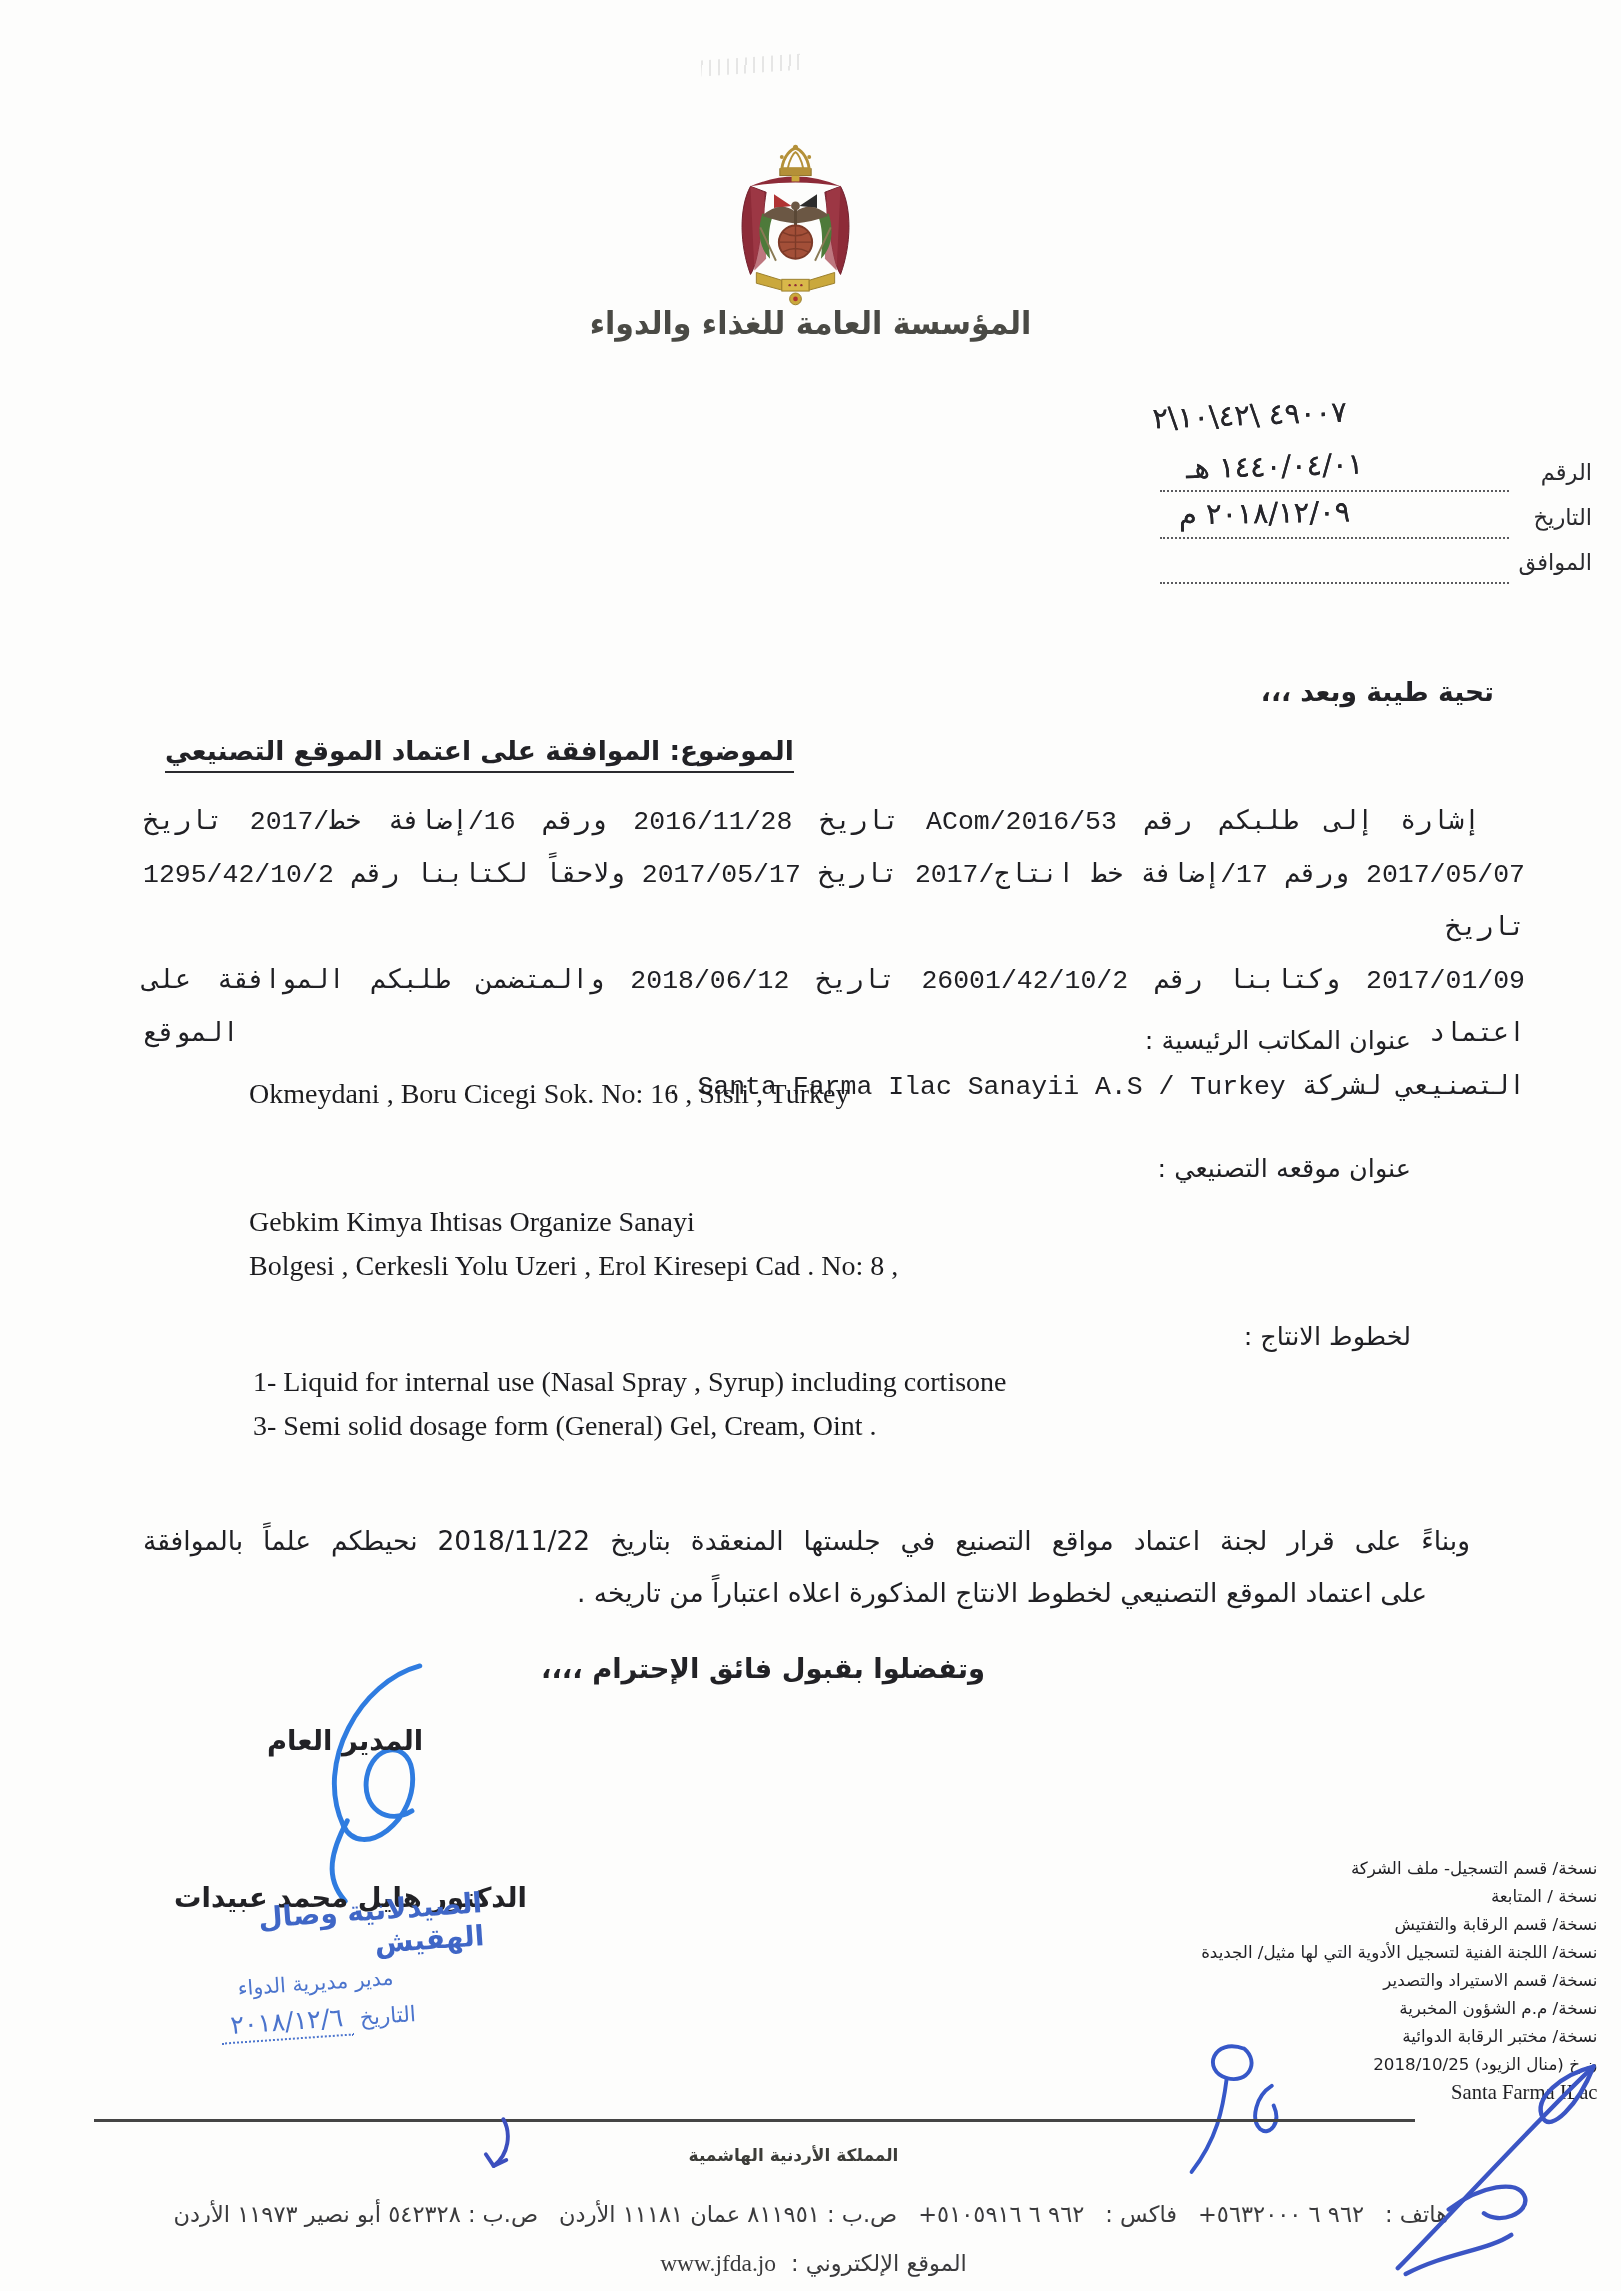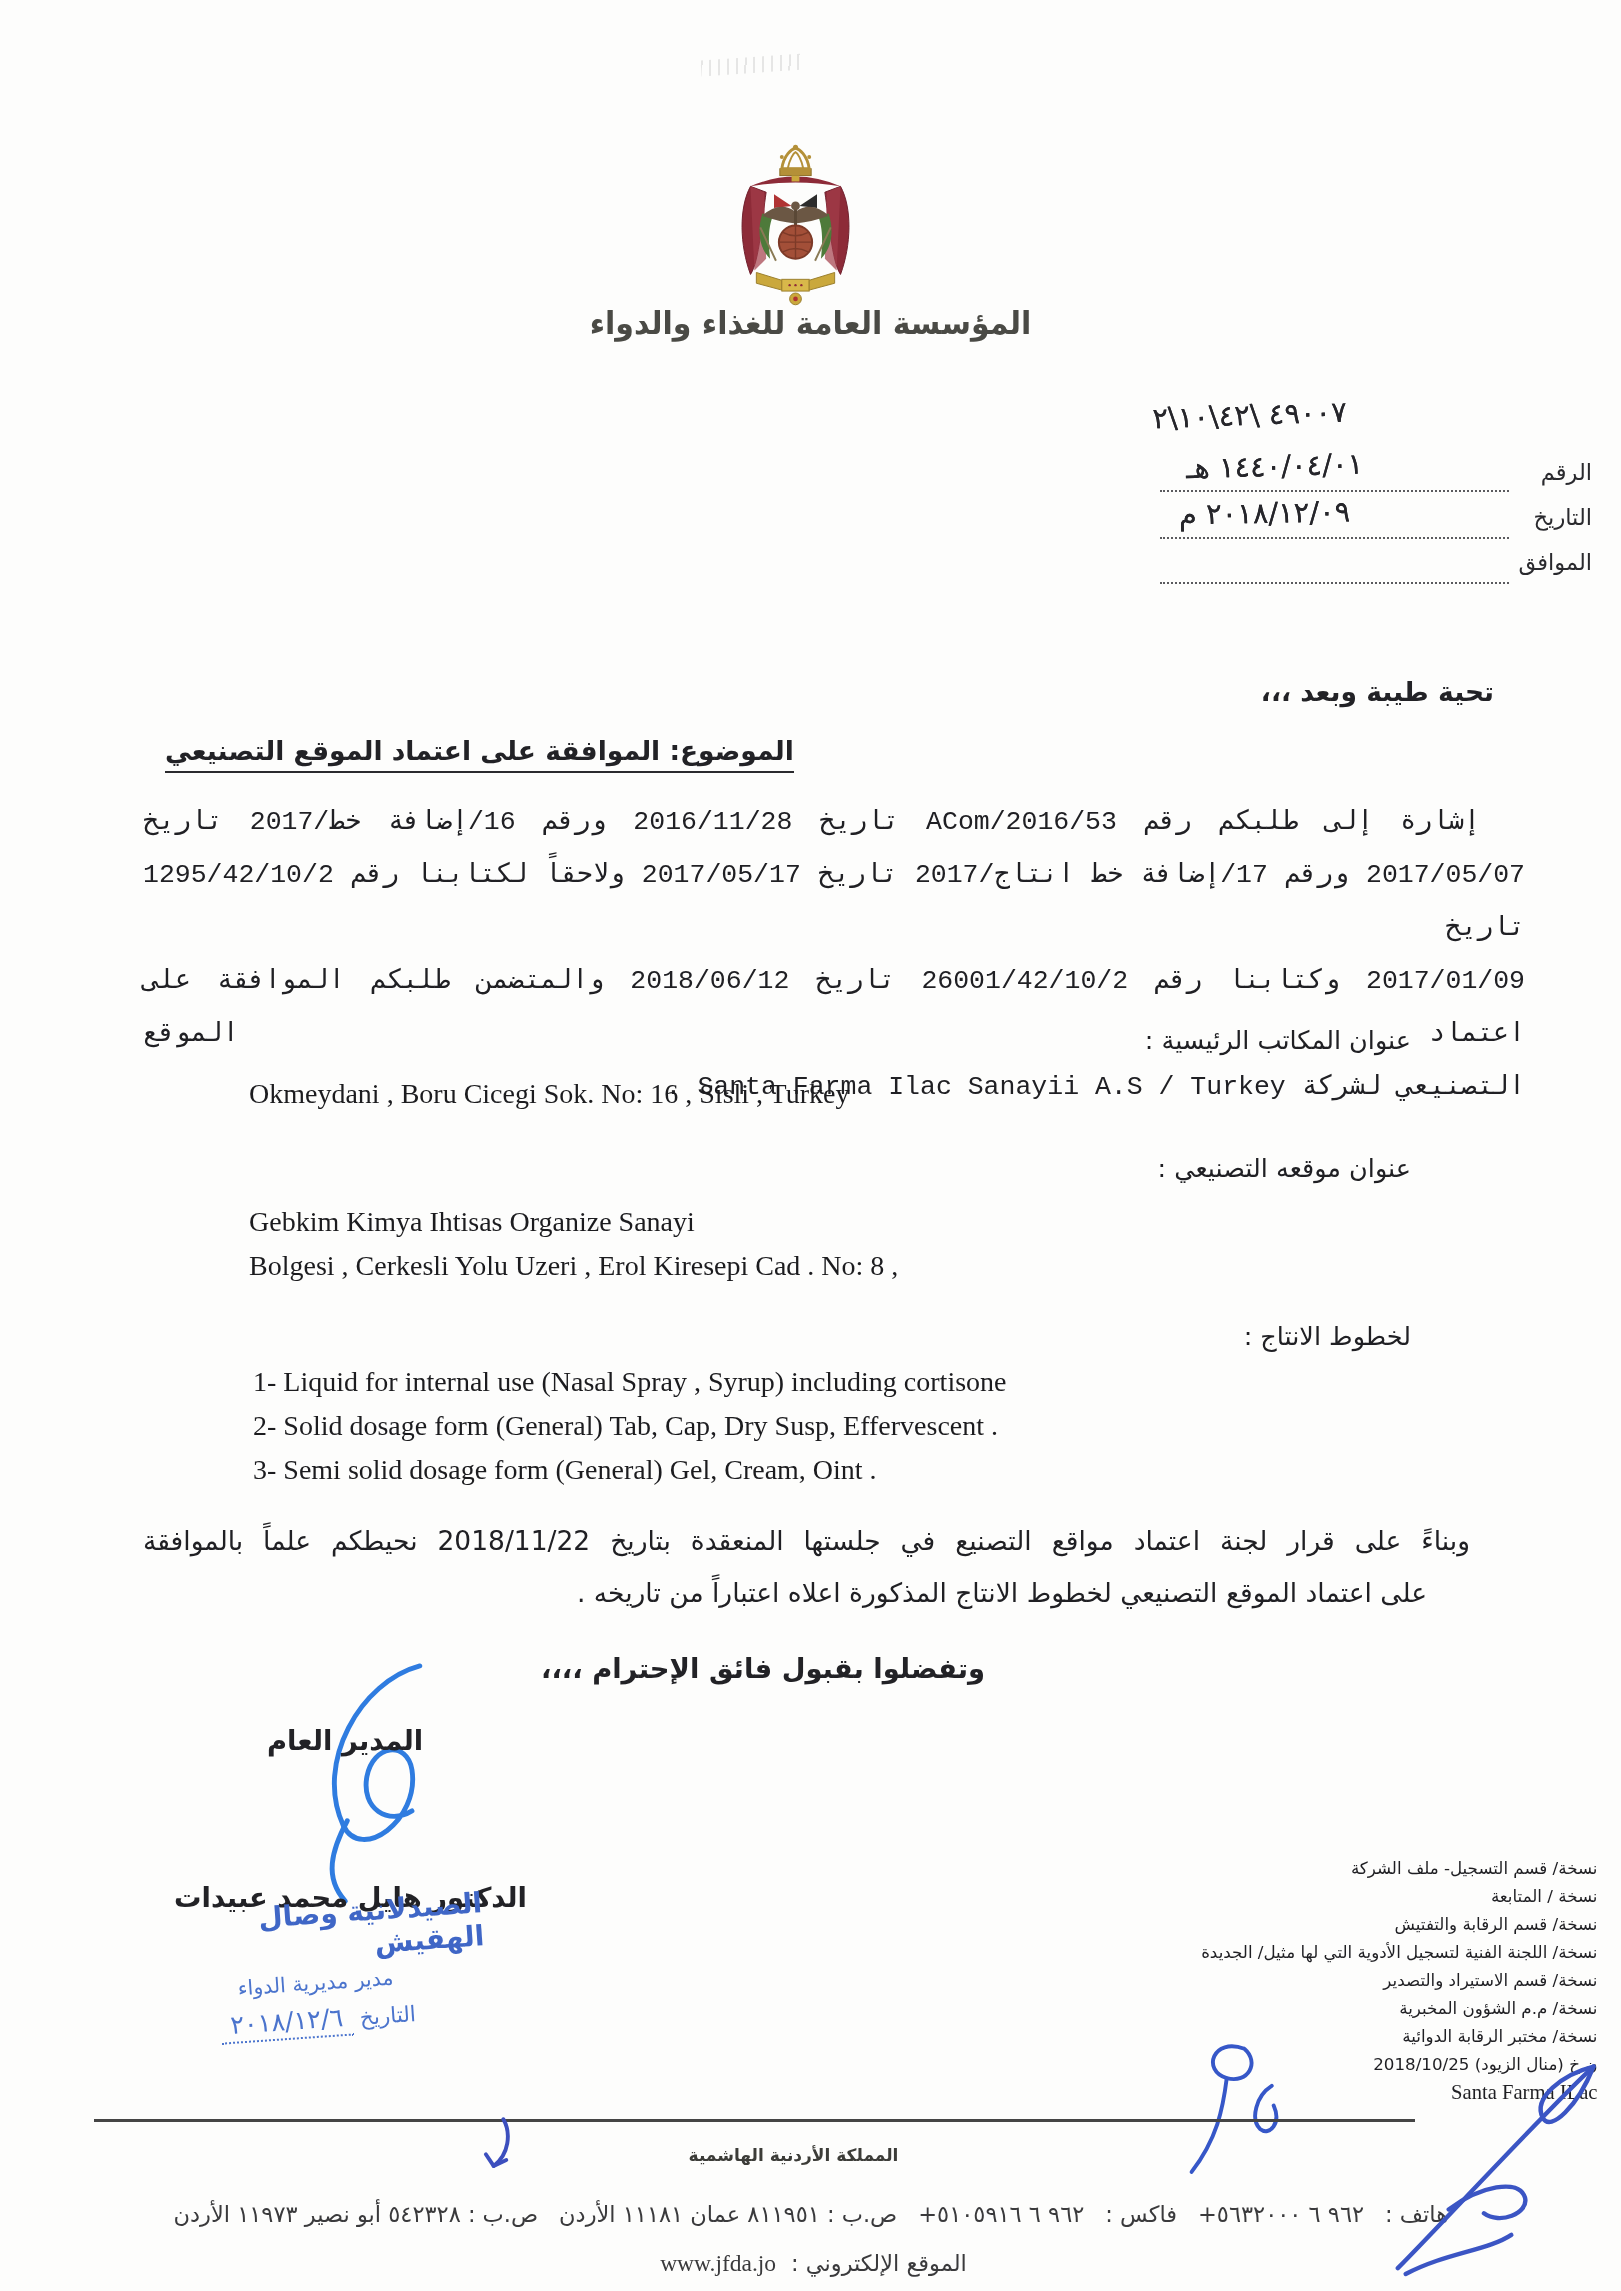--- a/index.html
+++ b/index.html
@@ -151,21 +151,20 @@
 
   <div class="abs ar sec-label" style="top:1153px;">عنوان موقعه التصنيعي :</div>
   <div class="abs en addr" style="top:1200px;">
     <div>Gebkim Kimya Ihtisas Organize Sanayi</div>
     <div>Bolgesi , Cerkesli Yolu Uzeri , Erol Kiresepi Cad . No: 8 ,</div>
   </div>
 
   <div class="abs ar sec-label" style="top:1321px;">لخطوط الانتاج :</div>
   <div class="abs en" id="production-list">
     <div>1- Liquid for internal use (Nasal Spray , Syrup) including cortisone</div>
-    <div>2- Solid dosage form (General) Tab, Cap, Dry Susp, Effervescent .</div>
     <div>3- Semi solid dosage form (General) Gel, Cream, Oint .</div>
   </div>
 
   <div class="abs ar para" id="closing-para">
     <div class="jline" style="padding-right:55px;">وبناءً على قرار لجنة اعتماد مواقع التصنيع في جلستها المنعقدة بتاريخ 2018/11/22 نحيطكم علماً بالموافقة</div>
     <div class="rline" style="padding-right:98px;">على اعتماد الموقع التصنيعي لخطوط الانتاج  المذكورة اعلاه اعتباراً من تاريخه .</div>
   </div>
 
   <div class="abs ar b" id="respect">وتفضلوا بقبول فائق الإحترام ،،،،</div>
 

